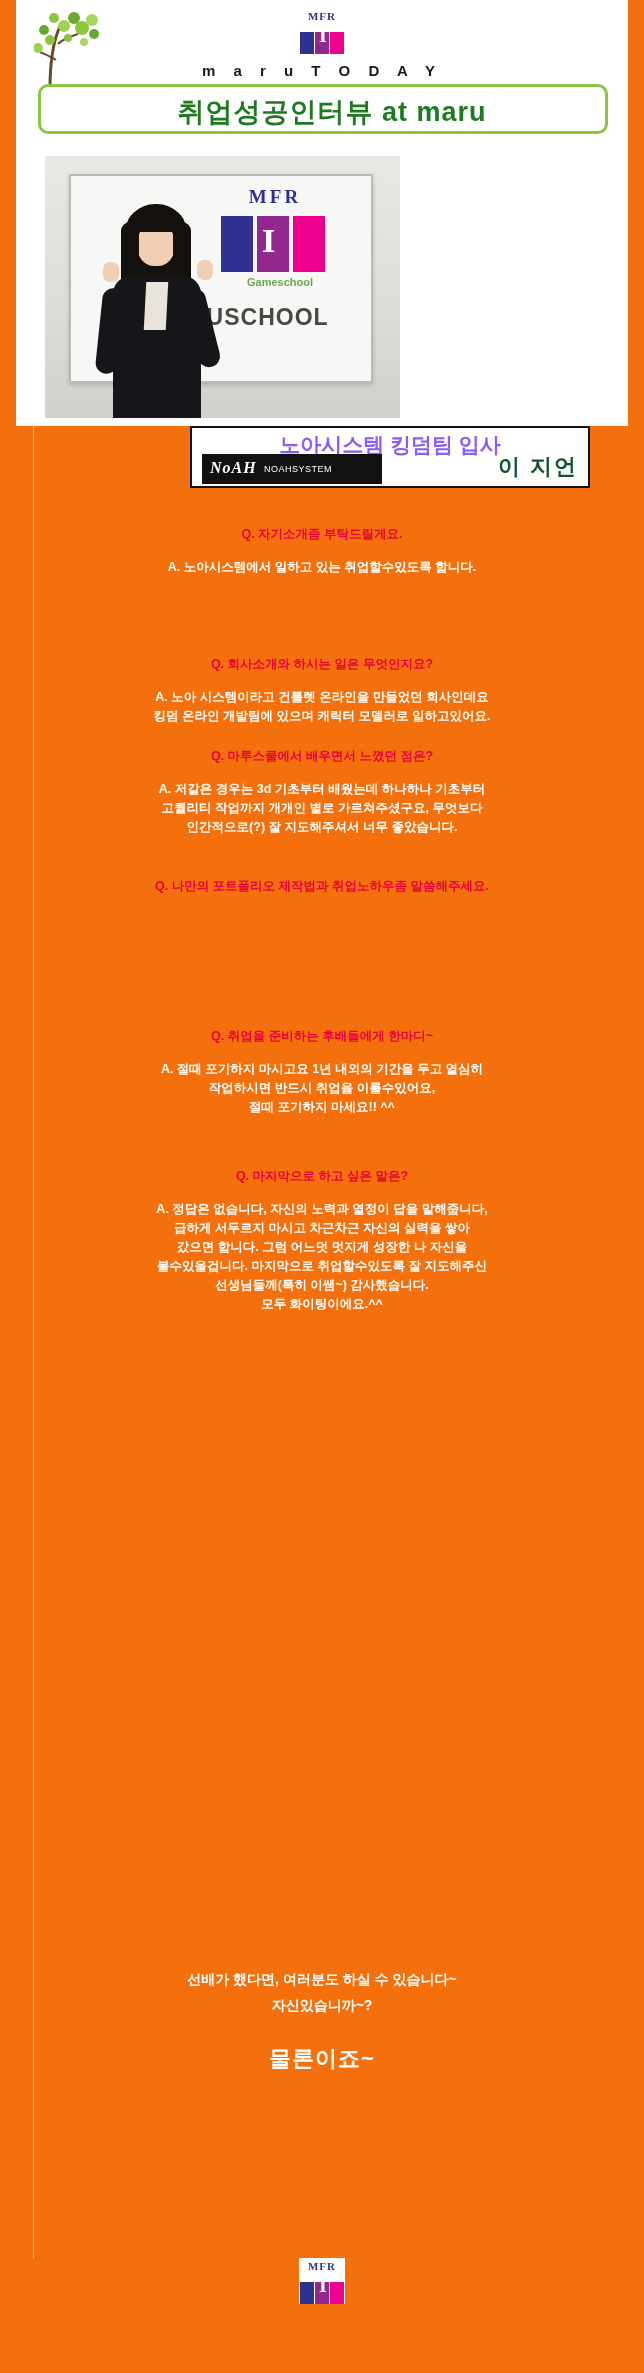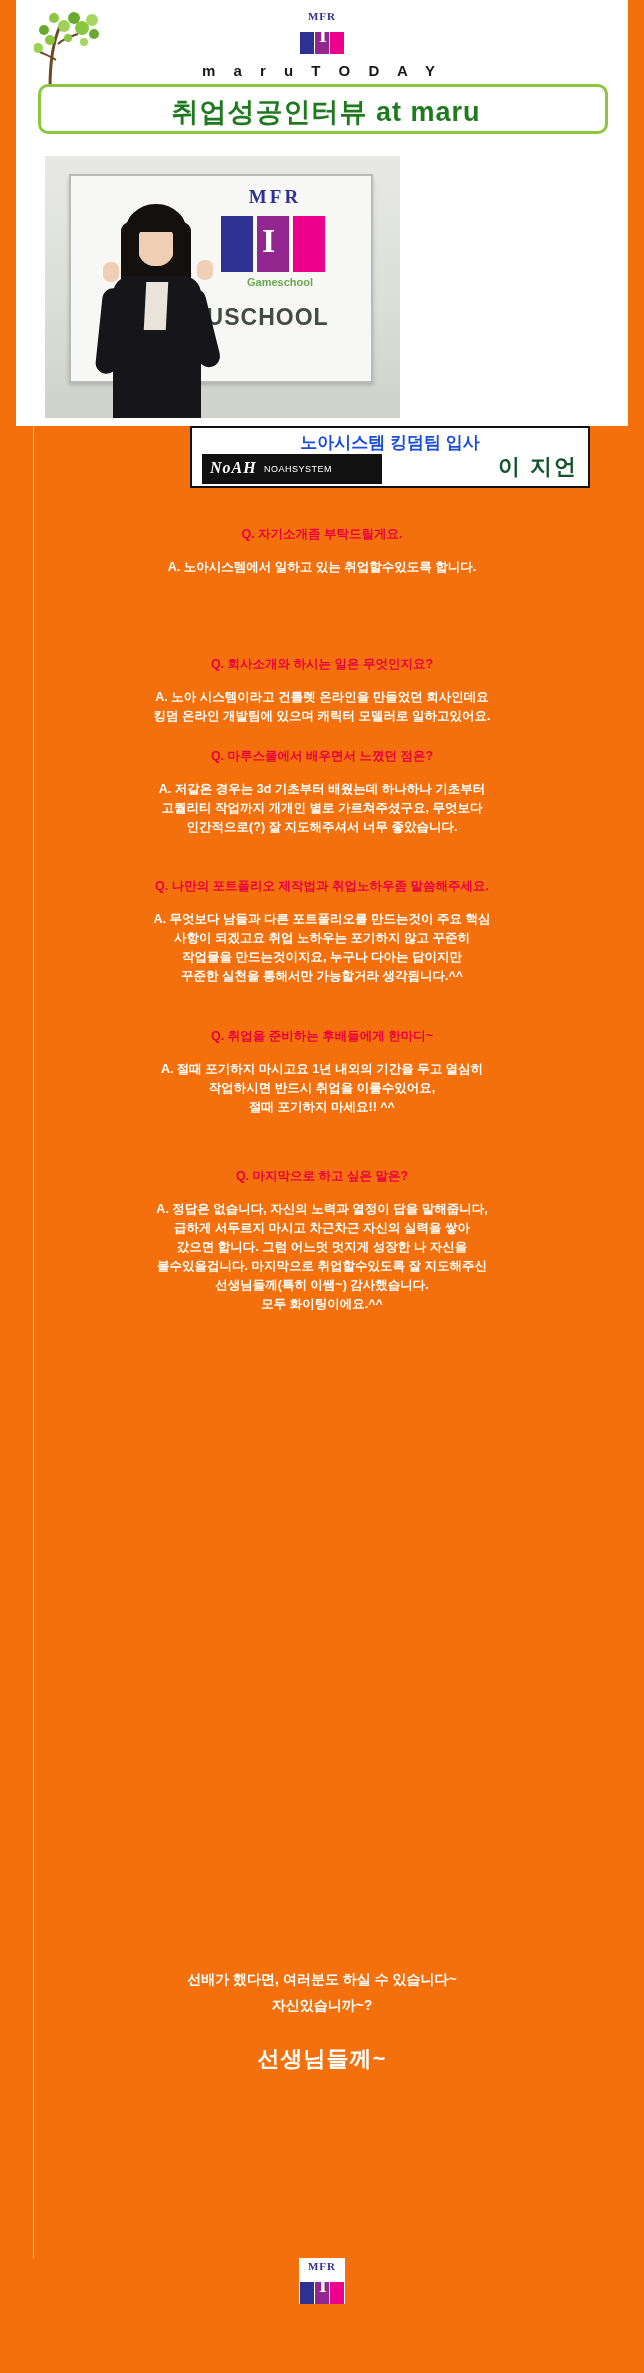--- a/index.html
+++ b/index.html
@@ -108,20 +108,21 @@
   .title-text {
     position: absolute;
     left: 0;
     top: 7px;
     width: 570px;
     text-align: center;
     font-size: 27px;
     font-weight: bold;
     color: #1f7a1f;
     letter-spacing: 1px;
+    padding-left: 6px;
   }
 
   
   .photo-frame {
     position: absolute;
     left: 16px;
     top: 148px;
     width: 612px;
     height: 278px;
     background: #ffffff;
@@ -296,23 +297,23 @@
     height: 62px;
     background: #ffffff;
     border: 2px solid #111111;
     box-sizing: border-box;
   }
   .nameplate .team {
     position: absolute;
     left: 0; top: 3px;
     width: 396px;
     text-align: center;
-    font-size: 17px;
-    font-weight: bold;
-    color: #1d4ed8;
+    font-size: 21px;
+    font-weight: bold;
+    color: #8b5cf6;
   }
   .nameplate .noah-logo {
     position: absolute;
     left: 10px;
     top: 26px;
     width: 180px;
     height: 30px;
     background: #111111;
     color: #ffffff;
     font-size: 9px;
@@ -507,24 +508,20 @@
 
   <div class="qa" style="top:746px;">
     <div class="q">Q. 마루스쿨에서 배우면서 느꼈던 점은?</div>
     <div class="a" style="white-space:pre-line;">A. 저같은 경우는 3d 기초부터 배웠는데 하나하나 기초부터
 고퀄리티 작업까지 개개인 별로 가르쳐주셨구요, 무엇보다
 인간적으로(?) 잘 지도해주셔서 너무 좋았습니다.</div>
   </div>
 
   <div class="qa" style="top:876px;">
     <div class="q">Q. 나만의 포트폴리오 제작법과 취업노하우좀 말씀해주세요.</div>
-    <div class="a" style="white-space:pre-line;">A. 무엇보다 남들과 다른 포트폴리오를 만드는것이 주요 핵심
-사항이 되겠고요 취업 노하우는 포기하지 않고 꾸준히
-작업물을 만드는것이지요, 누구나 다아는  답이지만
-꾸준한 실천을 통해서만 가능할거라 생각됩니다.^^</div>
   </div>
 
   <div class="qa" style="top:1026px;">
     <div class="q">Q. 취업을 준비하는 후배들에게 한마디~</div>
     <div class="a" style="white-space:pre-line;">A. 절때 포기하지 마시고요 1년 내외의 기간을 두고 열심히
 작업하시면 반드시 취업을 이룰수있어요,
 절때 포기하지 마세요!!  ^^</div>
   </div>
 
   <div class="qa" style="top:1166px;">
@@ -533,21 +530,21 @@
 급하게 서두르지 마시고 차근차근 자신의 실력을 쌓아
 갔으면 합니다. 그럼 어느덧 멋지게 성장한 나 자신을
 볼수있을겁니다. 마지막으로 취업할수있도록 잘 지도해주신
 선생님들께(특히 이쌤~) 감사했습니다.
 모두 화이팅이에요.^^</div>
   </div>
 
   <div class="closing" style="top:1966px;">
     <div class="l1">선배가 했다면, 여러분도 하실 수 있습니다~</div>
     <div class="l2">자신있습니까~?</div>
-    <div class="big">선생님들께~</div>
+    <div class="big">물론이죠~</div>
   </div>
 
   <div class="footer-logo">
     <div class="mfr-logo">
       <span class="top-text">MFR</span>
       <span class="bar b1"></span>
       <span class="bar b2"></span>
       <span class="bar b3"></span>
       <span class="i-letter">I</span>
     </div>

